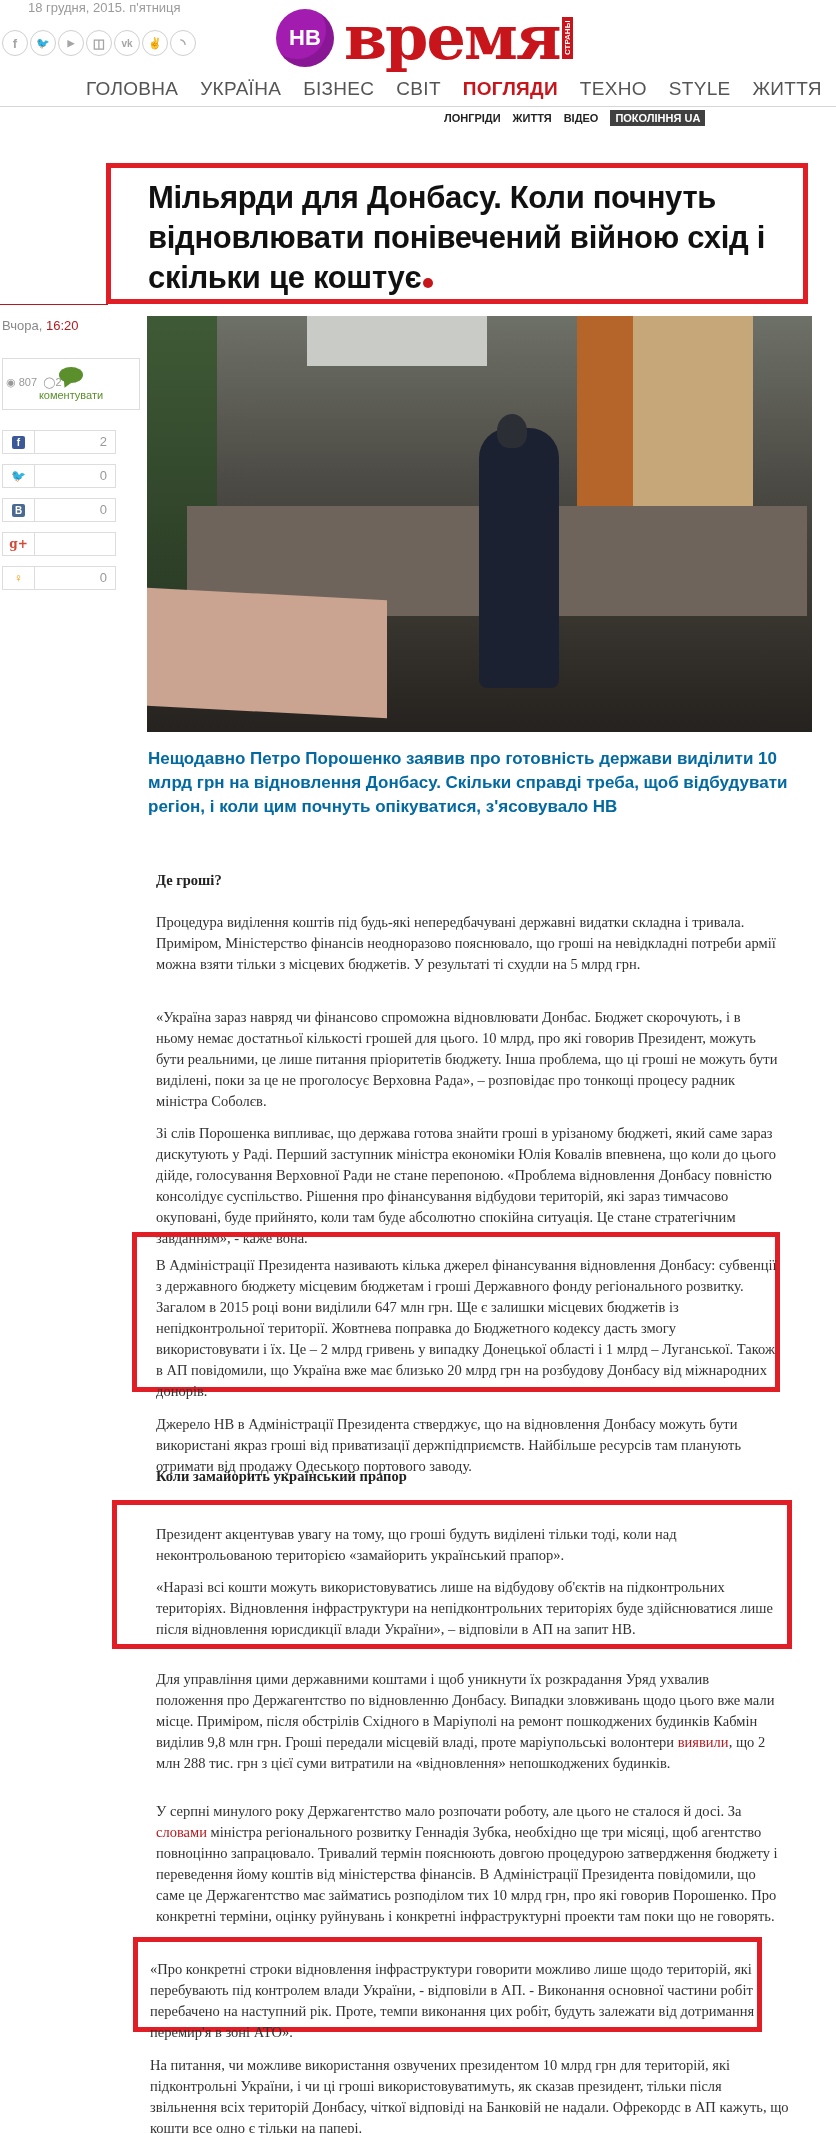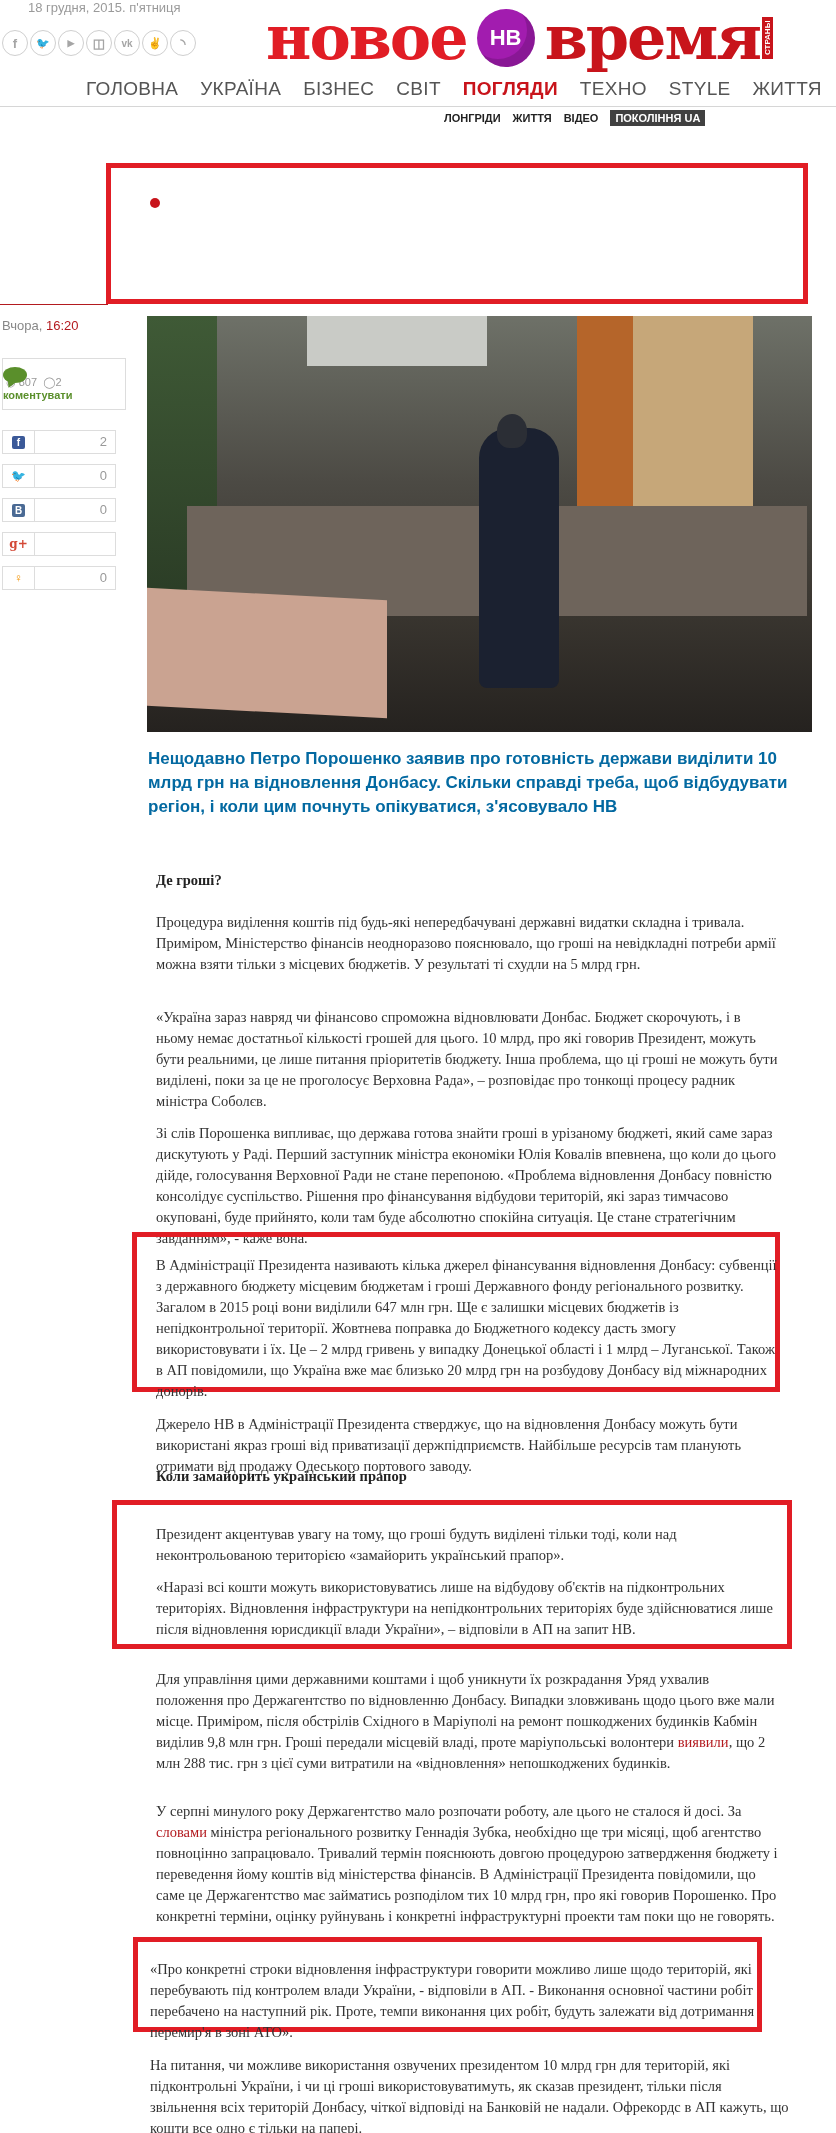--- a/index.html
+++ b/index.html
@@ -35,22 +35,22 @@
   .titlebox { left:106px; top:163px; width:702px; height:141px; border:5px solid #e11d25; box-sizing:border-box; }
   .title { left:148px; top:178px; width:660px; font-size:31px; font-weight:bold; color:#111; line-height:40px;
            font-family:"Liberation Sans Narrow","Liberation Sans",sans-serif; letter-spacing:-0.3px; }
   .title .nv-mark { display:inline-block; width:10px; height:10px; border-radius:50%; background:#c8141b; vertical-align:baseline; margin-left:2px; }
   .redline { left:0; top:304px; width:108px; height:1px; background:#b31a1f; }
 
   
   .meta-time { left:2px; top:318px; font-size:13px; color:#888; }
   .meta-time .t { color:#b31a1f; }
   .meta-stats { left:6px; top:334px; font-size:11px; color:#999;margin-top:42px; }
-  .commentbtn { left:2px; top:358px; width:124px; height:52px; border:1px solid #ddd; box-sizing:border-box;
-                display:flex; flex-direction:column; justify-content:center;font-weight:bold; }
+  .commentbtn { left:2px; top:358px; width:138px; height:52px; border:1px solid #ddd; box-sizing:border-box;
+                display:flex; flex-direction:column; align-items:center; justify-content:center; }
   .commentbtn .bubble { width:24px; height:16px; background:#5a8f2b; border-radius:50%; position:relative; }
   .commentbtn .bubble:after { content:""; position:absolute; left:3px; bottom:-5px; border-left:4px solid transparent; border-right:4px solid transparent; border-top:7px solid #5a8f2b; transform:rotate(25deg); }
   .commentbtn .lbl { font-size:11px; color:#5a8f2b; margin-top:6px; }
   .share { left:2px; width:114px; height:24px; border:1px solid #ddd; box-sizing:border-box; display:flex; }
   .share .ic { width:31px; border-right:1px solid #ddd; display:flex; align-items:center; justify-content:center; }
   .share .ic span { width:13px; height:13px; border-radius:2px; color:#fff; font-size:10px; font-weight:bold;
                     display:flex; align-items:center; justify-content:center; }
   .share .cnt { flex:1; text-align:right; padding-right:8px; line-height:22px; font-size:13px; color:#999; }
 
   
@@ -83,21 +83,20 @@
   <a class="soc">f</a>
   <a class="soc" style="font-size:11px">🐦</a>
   <a class="soc" style="font-size:9px">▶</a>
   <a class="soc">◫</a>
   <a class="soc" style="font-size:10px">vk</a>
   <a class="soc" style="font-size:11px">✌</a>
   <a class="soc">◝</a>
 </div>
 
 <a class="abs logo">
-  <span class="w1">новое</span>
   <span class="badge">НВ</span>
   <span class="w2">время</span>
   <span class="strany">СТРАНЫ</span>
 </a>
 
 <nav class="abs mainnav">
   <a>ГОЛОВНА</a>
   <a>УКРАЇНА</a>
   <a>БІЗНЕС</a>
   <a>СВІТ</a>
@@ -109,21 +108,21 @@
 </nav>
 <div class="abs navline"></div>
 <nav class="abs subnav">
   <a>ЛОНГРІДИ</a>
   <a>ЖИТТЯ</a>
   <a>ВІДЕО</a>
   <a class="hl">ПОКОЛІННЯ UA</a>
 </nav>
 
 <div class="abs titlebox"></div>
-<h1 class="abs title" style="margin:0"><span class="nv-mark"></span></h1>
+<h1 class="abs title" style="margin:0"><span>Мільярди для Донбасу. Коли почнуть відновлювати понівечений війною схід і скільки це коштує</span><span class="nv-mark"></span></h1>
 <div class="abs redline"></div>
 
 <div class="abs meta-time"><span>Вчора,</span> <span class="t">16:20</span></div>
 <div class="abs meta-stats">
   <span>◉</span> <span>807</span>
   &nbsp;<span>◯</span><span>2</span>
 </div>
 <div class="abs commentbtn">
   <div class="bubble"></div>
   <div class="lbl">коментувати</div>

